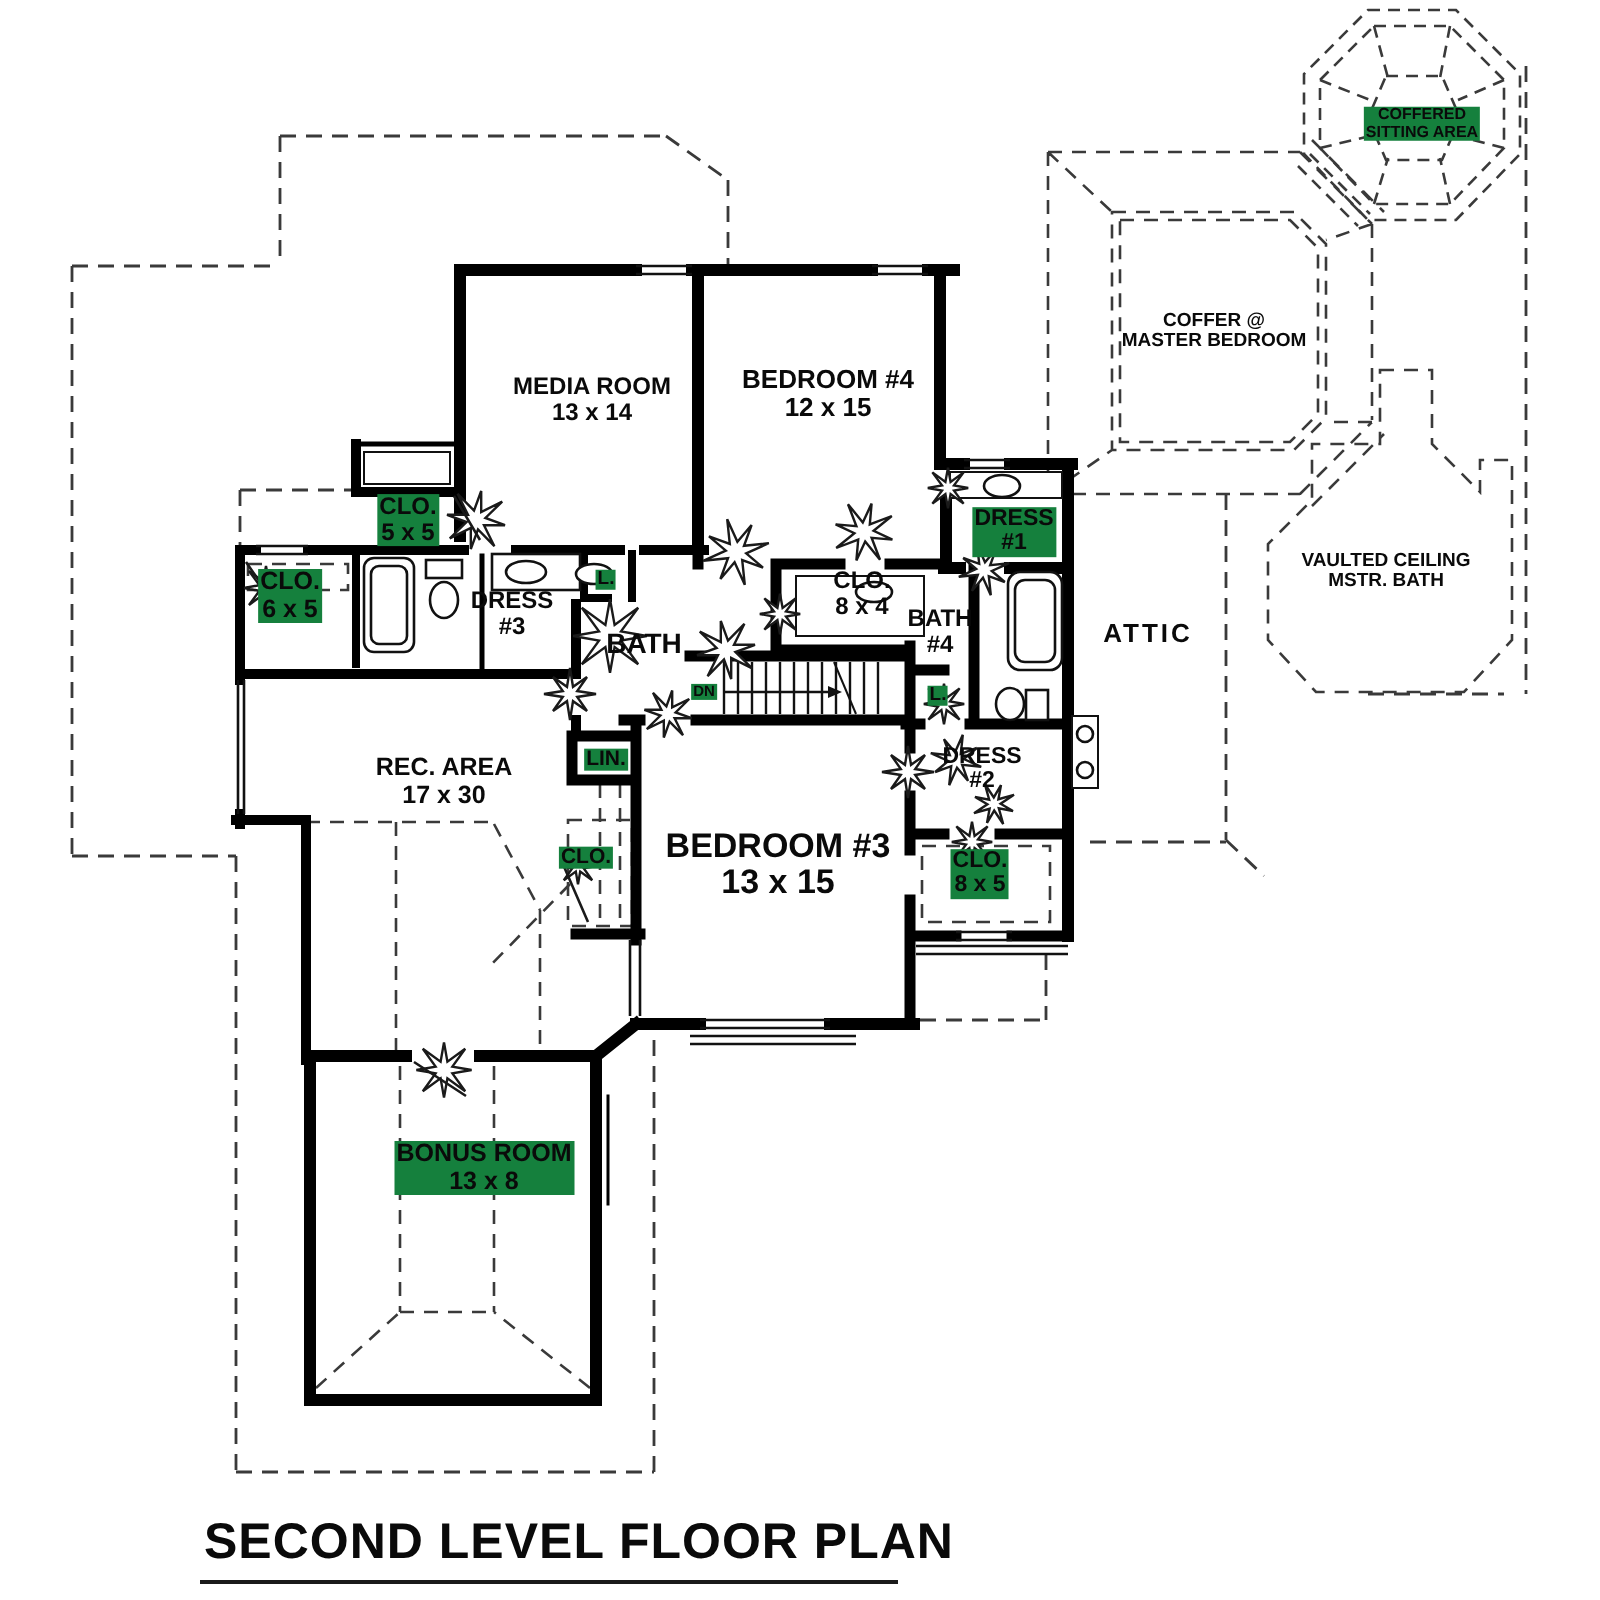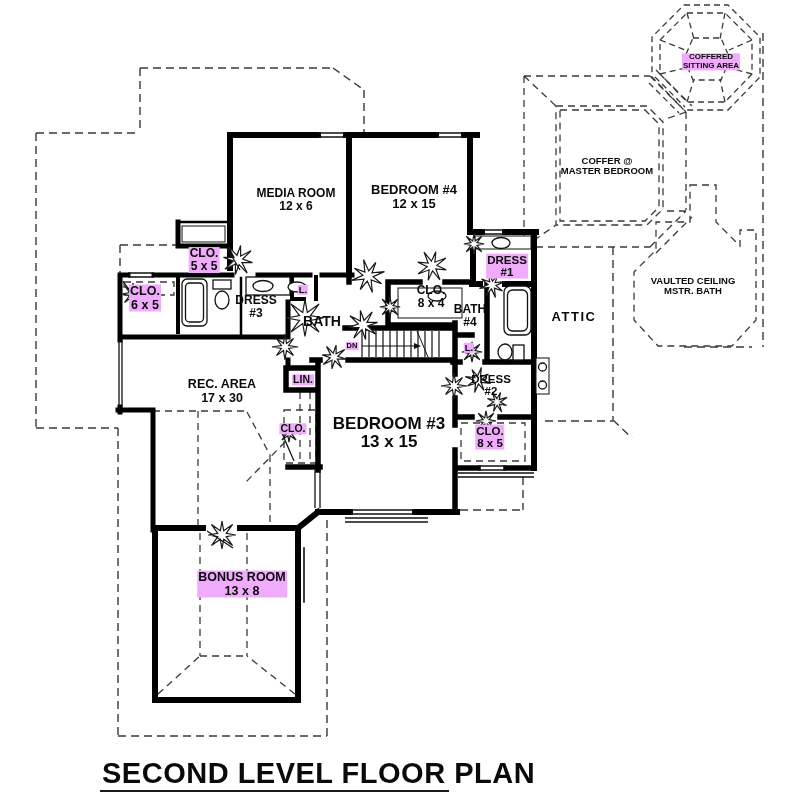--- a/index.html
+++ b/index.html
@@ -1,23 +1,23 @@
 <!DOCTYPE html>
 <html><head>
 <meta charset="utf-8">
 <style>
   html,body{margin:0;padding:0;background:#fff;}
   #stage{position:relative;width:800px;height:800px;background:#fff;overflow:hidden;
          font-family:"Liberation Sans",sans-serif;}
   #plan-svg{position:absolute;left:0;top:0;}
   .lbl{position:absolute;transform:translate(-50%,-50%);text-align:center;font-weight:bold;
        color:#0a0a0a;line-height:1.08;white-space:nowrap;}
-  .bg{background:#f0abfc;padding:0 1px;}
+  .bg{background:#15803d;padding:0 1px;}
   .lbl div{pointer-events:none;}
-  #page-title{position:absolute;transform:none;font-weight:bold;font-size:29px;
+  #page-title{position:absolute;transform:none;font-weight:bold;font-size:25px;
        letter-spacing:0.5px;color:#0a0a0a;left:102px;top:757px;white-space:nowrap;}
   #title-underline{position:absolute;left:100px;top:790px;width:349px;height:2px;background:#1a1a1a;}
 </style>
 </head>
 <body>
 
 <div id="stage">
 
 <svg id="plan-svg" width="800" height="800" viewBox="0 0 800 800">
 
@@ -171,21 +171,21 @@
     <path d="M298.2,433.0L291.8,434.1L296.1,440.1L290.1,435.8L289.0,442.2L287.9,435.8L281.9,440.1L286.2,434.1L279.8,433.0L286.2,431.9L281.9,425.9L287.9,430.2L289.0,423.8L290.1,430.2L296.1,425.9L291.8,431.9Z"></path>
     <path d="M400.1,307.0L393.0,308.3L397.8,314.8L391.3,310.0L390.0,317.1L388.7,310.0L382.2,314.8L387.0,308.3L379.9,307.0L387.0,305.7L382.2,299.2L388.7,304.0L390.0,296.9L391.3,304.0L397.8,299.2L393.0,305.7Z"></path>
   </g>
   <g fill="none" stroke="#1a1a1a" stroke-width="1.3">
     <path d="M227,248 L240,270 M123,281 L141,307 M281,431 L294,461 M207,531 L233,548"></path>
   </g>
 </svg>
 
 <div class="lbl" style="left:296px;top:200px;font-size:12px">
   <div>MEDIA ROOM</div>
-      <div>12 x 6</div>
+      <div>13 x 14</div>
 </div>
 <div class="lbl" style="left:414px;top:197px;font-size:13px">
   <div>BEDROOM #4</div>
       <div>12 x 15</div>
 </div>
 <div class="lbl bg" style="left:204px;top:260px;font-size:12px">
   <div>CLO.</div>
       <div>5 x 5</div>
 </div>
 <div class="lbl bg" style="left:145px;top:298px;font-size:12.5px">

